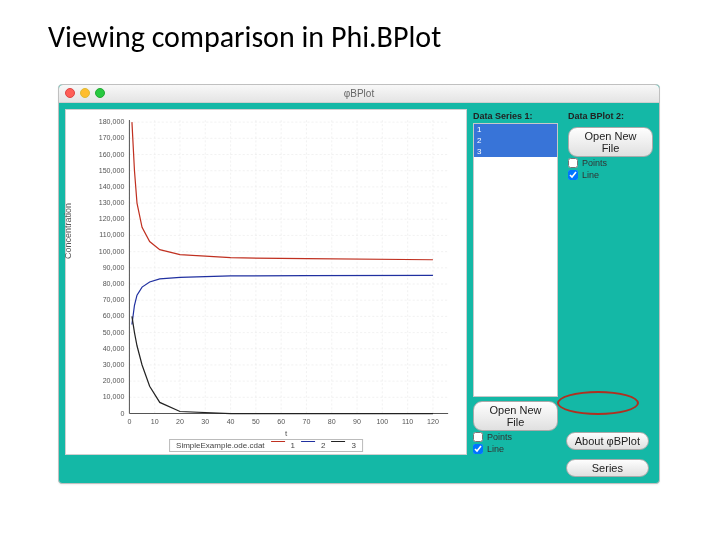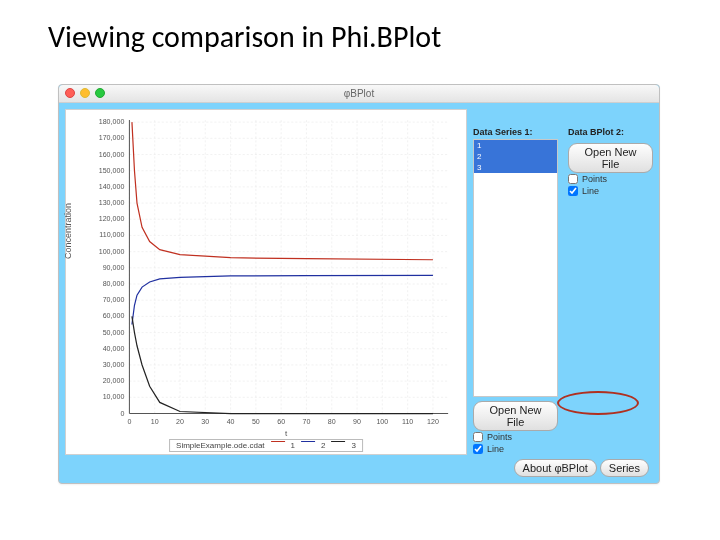--- a/index.html
+++ b/index.html
@@ -1,42 +1,42 @@
 <!DOCTYPE html>
 <html><head>
 <meta charset="utf-8">
 <style>
 * { box-sizing: border-box; margin: 0; padding: 0; }
 body { width: 720px; height: 540px; background: #fff; font-family: Arial, sans-serif; overflow: hidden; }
 .slide { width: 720px; height: 540px; position: relative; border-radius: 15px; }
 .title { font-family: Calibri, Arial, sans-serif; font-size: 30px; font-weight: 400; color: #000; padding: 18px 0 0 48px; }
-.app-window { position: absolute; left: 58px; top: 84px; width: 602px; height: 400px; background: #7dd3fc; border: 1px solid #c0c0c0; border-radius: 4px; box-shadow: 0 1px 2px rgba(0,0,0,0.06); }
+.app-window { position: absolute; left: 58px; top: 84px; width: 602px; height: 400px; background: #14b8a6; border: 1px solid #c0c0c0; border-radius: 4px; box-shadow: 0 1px 2px rgba(0,0,0,0.06); }
 .titlebar { height: 18px; background: linear-gradient(#f8f8f8,#e4e4e4); border-bottom: 1px solid #cfcfcf; border-radius: 4px 4px 0 0; position: relative; }
 .traffic { position: absolute; left: 6px; top: 3px; display: flex; gap: 5px; }
 .dot { width: 10px; height: 10px; border-radius: 50%; }
 .dot.red { background:#ff5f57; border:1px solid #d44; }
 .dot.yel { background:#ffbd2e; border:1px solid #db3; }
 .dot.grn { background:#28c940; border:1px solid #2a3; }
 .win-title { position:absolute; width:100%; text-align:center; font-size:10px; color:#666; line-height:18px; font-family:'Lucida Grande', Arial; }
 .content { display:flex; height: calc(100% - 40px); padding: 6px; gap: 6px; }
 .plot-area { flex: 1; background: #fff; border: 1px solid #d0d0d0; position: relative; }
 .plot-svg { width: 100%; height: 100%; display:block; }
 .axis-label-y { position:absolute; left:2px; top:50%; transform: rotate(-90deg) translateX(50%); transform-origin: left center; font-size:9px; color:#555; }
-.side-panel { width: 180px; display:flex; gap:10px;margin-top:16px; }
+.side-panel { width: 180px; display:flex; gap:10px; }
 .series-col { flex:1; display:flex; flex-direction:column; }
 .series-head { font-size:9px; font-weight:bold; color:#222; padding:2px 0; }
 .series-list { background:#fff; border:1px solid #c8c8c8; flex:1; font-size:8px; line-height:11px; color:#000; overflow:hidden; }
 .series-list .item { padding:0 3px; }
 .series-list .item.sel { background:#3874d8; color:#fff; }
 .series-hint { padding:2px 3px; font-size:8px; color:#444; line-height:10px; }
 .ctrl-row { margin-top:4px; }
 .btn { background:linear-gradient(#fefefe,#e0e0e0); border:1px solid #aaa; border-radius:9px; font-size:11px; padding:2px 8px; color:#222; cursor:pointer; display:inline-block; text-align:center; font-family:'Lucida Grande', Arial; }
 .chk { display:flex; align-items:flex-end; gap:4px; font-size:9px; color:#333; padding:1px 0; }
 .chk input { width:10px; height:10px; }
-.footer { position:absolute; right:10px; bottom:6px; display:flex; gap:3px; }
+.footer { position:absolute; right:10px; bottom:6px; display:flex; gap:9px;flex-direction:column; }
 .legend-box { position:absolute; left:50%; transform:translateX(-50%); bottom:2px; background:#fff; border:1px solid #bbb; font-size:8px; padding:1px 6px; color:#444; display:flex; align-items:flex-start; gap:6px; }
 .legend-swatch { display:inline-block; width:14px; height:0; border-top:1px solid; vertical-align:middle; }
 .circle-annot { position:absolute; border:2px solid #b03020; border-radius:50%; width:82px; height:24px; pointer-events:none; }
 </style>
 </head>
 <body>
 
 <div class="slide">
   <div class="title">Viewing comparison in Phi.BPlot</div>
 

